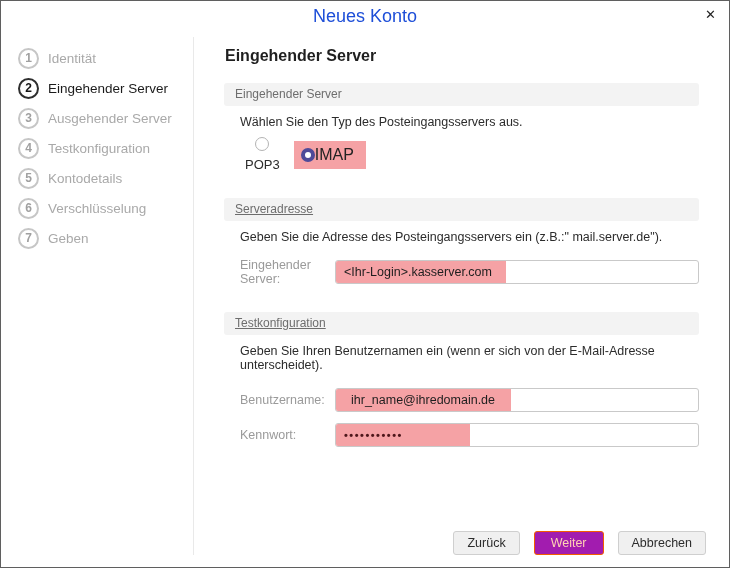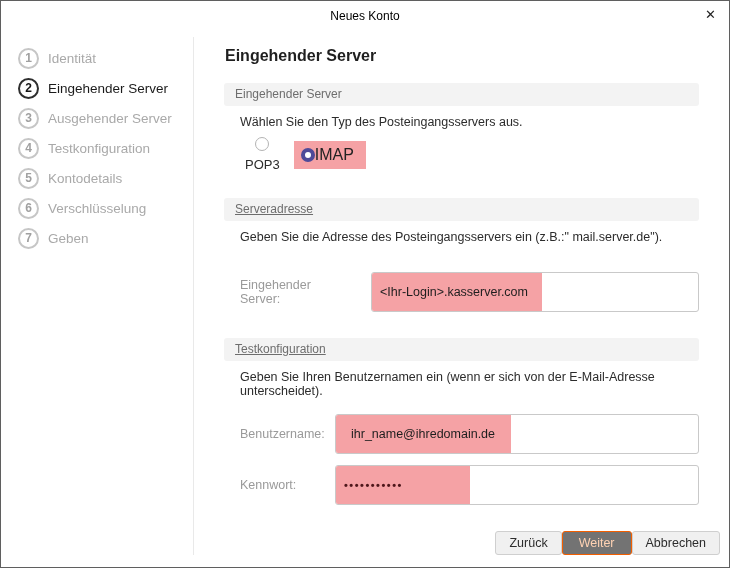--- a/index.html
+++ b/index.html
@@ -14,21 +14,21 @@
   }
 
   
   .titlebar {
     height: 30px;
     display: flex;
     align-items: center;
     justify-content: center;
     position: relative;
   }
-  .titlebar .title { font-size: 12px; color: #000000; }
+  .titlebar .title { font-size: 18px; color: #1d4ed8; }
   .titlebar .close {
     position: absolute;
     right: 13px; top: 7px;
     font-size: 13px;
     color: #222;
     line-height: 1;
     cursor: default;
   }
 
   
@@ -129,21 +129,21 @@
     margin-left: 16px;
   }
   .field-label {
     width: 95px;
     flex: 0 0 auto;
     font-size: 12.5px;
     color: #9a9a9a;
   }
   .field-input {
     flex: 1;
-    height: 40px;
+    height: 24px;
     border: 1px solid #c9c9c9;
     border-radius: 3px;
     background: #fff;
     display: flex;
     align-items: stretch;
     overflow: hidden;
   }
   .hl-value {
     background: #f5a2a5;
     display: inline-flex;
@@ -156,43 +156,44 @@
   .hl-value.server { padding-right: 14px; }
   .hl-value.user { padding-right: 16px; padding-left: 15px; }
   .hl-value.pass {
     min-width: 134px;
     font-size: 11px;
     letter-spacing: 1.5px;
     color: #4d161a;
     font-weight: 700;
   }
   .mt-sect { margin-top: 26px; text-decoration: underline; }
-  .mt-field1 { margin-top: 28px; gap: 36px; }
+  .mt-field1 { margin-top: 14px; }
   .mt-field2 { margin-top: 16px; }
   .mt-field3 { margin-top: 11px; }
 
   
   .footer {
     position: absolute;
-    right: 9px; bottom: 12px;
-    display: flex;
+    right: 23px; bottom: 12px;
+    display: flex;
+    gap: 14px;
   }
   .btn {
     height: 24px;
     padding: 0 13px;
     font-family: "Liberation Sans", sans-serif;
     font-size: 12.5px;
     border-radius: 3px;
     border: 1px solid #cfcfcf;
     background: #f0f0f0;
     color: #2c2c2c;
     cursor: default;
   }
   .btn.primary {
-    background: #737373;
+    background: #a21caf;
     border: 1px solid #f25e00;
     color: #ffd2b3;
     padding: 0 16px;
   }
 </style>
 </head>
 <body>
 
 <div class="titlebar">
   <span class="title">Neues Konto</span>

